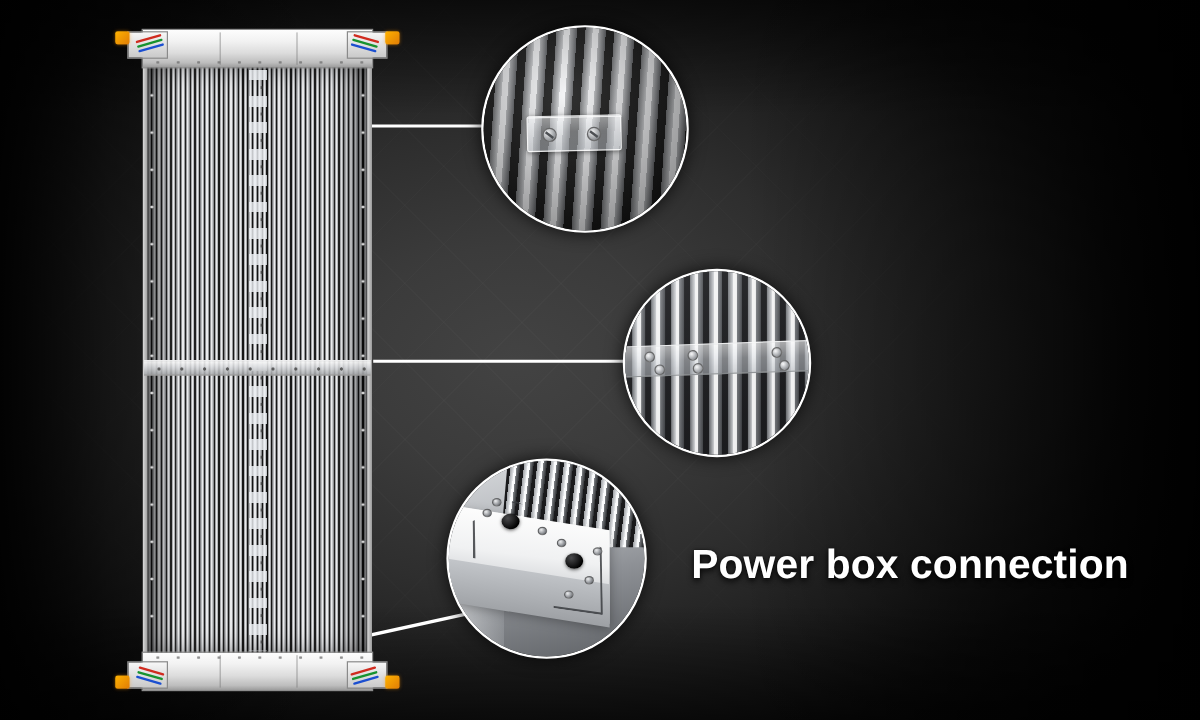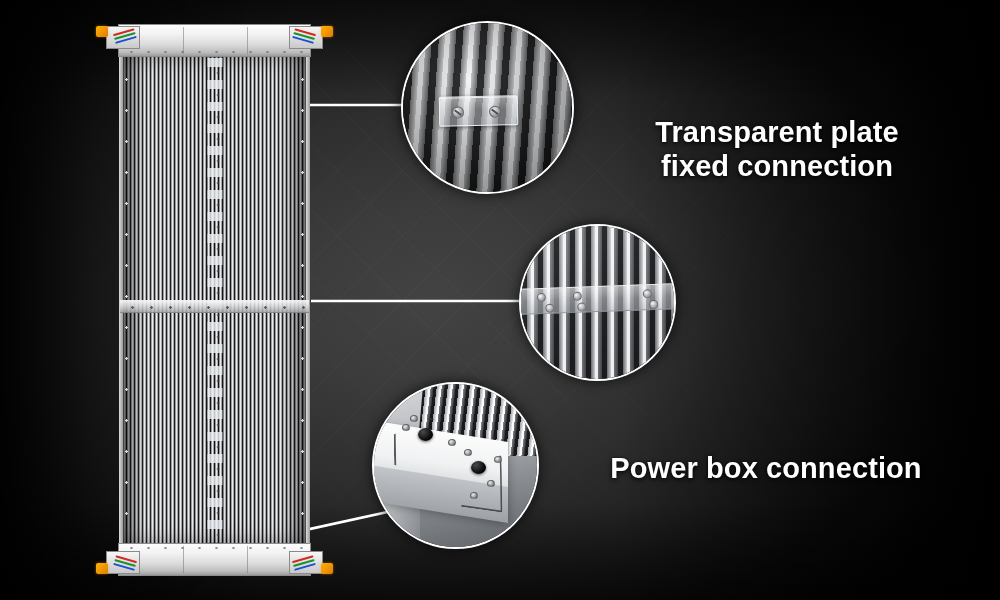--- a/index.html
+++ b/index.html
@@ -308,21 +308,21 @@
   .caption {
     position:absolute;
     color:#ffffff;
     font-weight:bold;
     letter-spacing:.1px;
     text-shadow:0 2px 5px rgba(0,0,0,.85), 0 0 2px rgba(0,0,0,.6);
     line-height:1.16;
     white-space:pre-line;
   }
   #caption-1 { left:612px; top:116px; width:330px; font-size:29px; text-align:center; }
-  #caption-2 { left:576px; top:452px; width:380px; font-size:29px; text-align:center; }
+  #caption-2 { left:576px; top:452px; width:380px; font-size:34px; text-align:left; }
 </style>
 </head>
 <body>
 
 <div id="stage">
 
   <div class="bg-base"></div>
   <div class="bg-weave"></div>
   <div class="bg-vign"></div>
 
@@ -433,18 +433,16 @@
       <div class="c3-screw" style="left:28px; top:40px"></div>
       <div class="c3-screw" style="left:74px; top:55px"></div>
       <div class="c3-screw" style="left:90px; top:65px"></div>
       <div class="c3-screw" style="left:120px; top:72px"></div>
       <div class="c3-screw" style="left:113px; top:96px"></div>
       <div class="c3-screw" style="left:96px; top:108px"></div>
       <div class="c3-screw" style="left:36px; top:31px"></div>
     </div>
   </div>
 
-  <div class="caption" id="caption-1">Transparent plate
-fixed connection</div>
 
   <div class="caption" id="caption-2">Power box connection</div>
 
 </div>
 
 </body></html>

